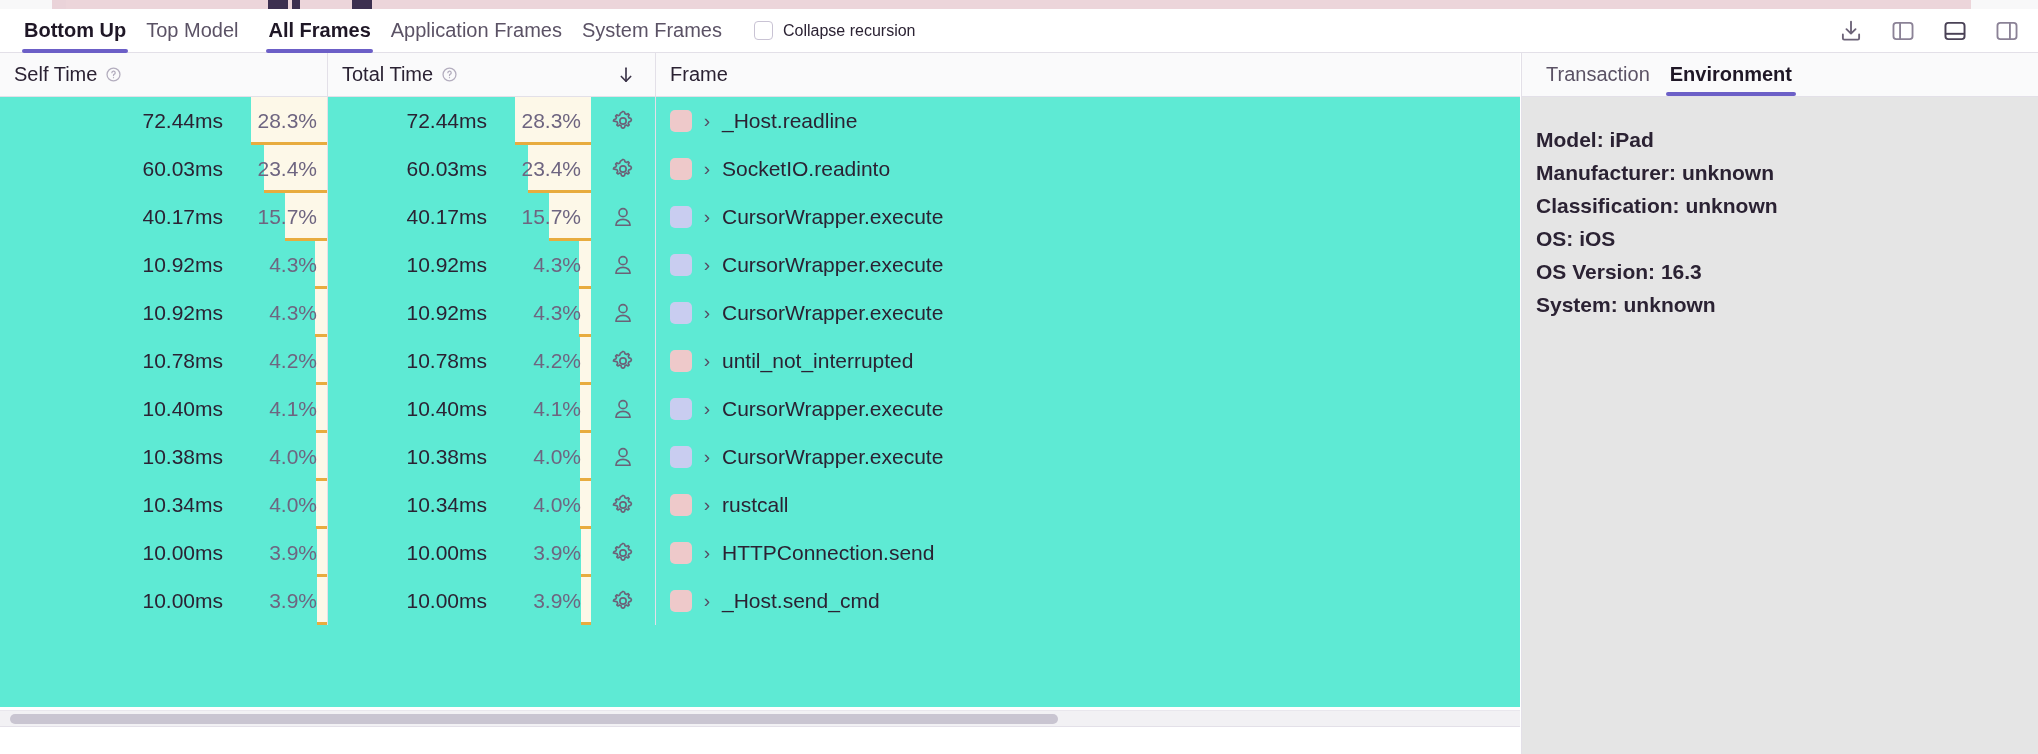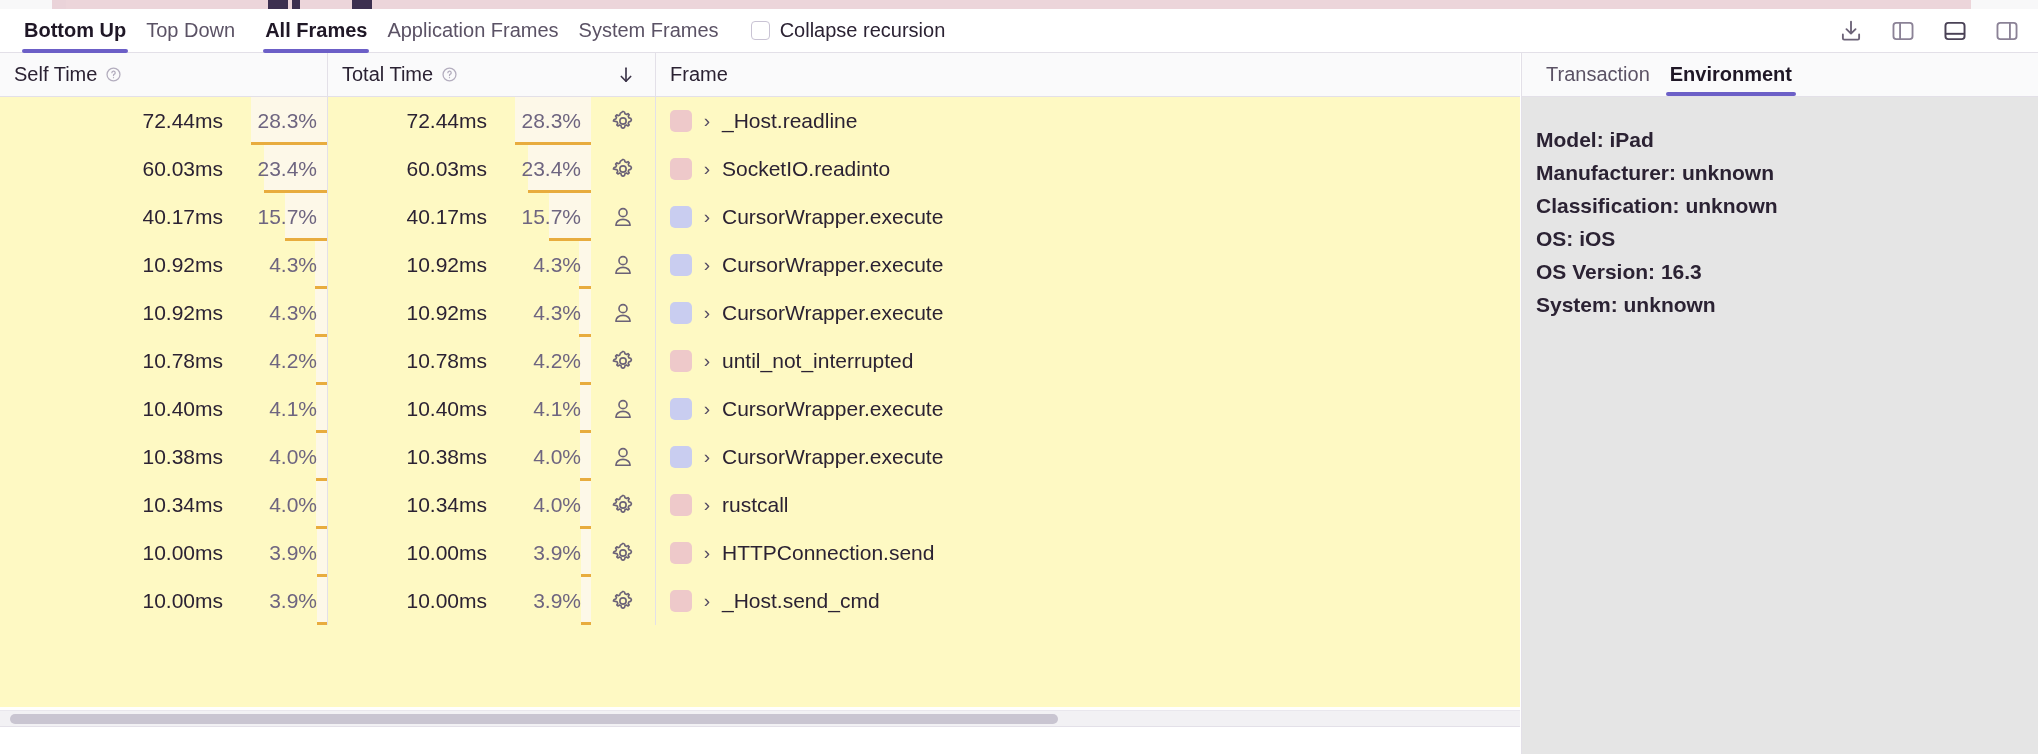--- a/index.html
+++ b/index.html
@@ -34,21 +34,21 @@
   .tab.active::after{
     content:"";position:absolute;left:8px;right:8px;bottom:0;height:4px;
     background:#6c5fc7;border-radius:2px;
   }
   .tab-gap{width:10px;height:1px;}
   .chk-wrap{display:flex;align-items:center;gap:10px;margin-left:22px;cursor:pointer;}
   .chkbox{
     width:19px;height:19px;border:1.5px solid #c9c3d4;border-radius:4px;background:#fff;
     box-sizing:border-box;flex:none;
   }
-  .chk-label{font-size:20px;color:#2b2233;white-space:nowrap;}
+  .chk-label{font-size:16px;color:#2b2233;white-space:nowrap;}
   .tb-right{margin-left:auto;display:flex;align-items:center;gap:26px;padding-right:18px;}
   .tb-icon{width:26px;height:26px;display:block;cursor:pointer;}
   .tb-icon svg{display:block;width:26px;height:26px;}
 
   
   .main{position:absolute;left:0;top:53px;width:2038px;height:701px;}
 
   .left-pane{position:absolute;left:0;top:0;width:1520px;height:701px;overflow:hidden;}
   .right-pane{
     position:absolute;left:1521px;top:0;width:517px;height:701px;
@@ -65,21 +65,21 @@
     font-size:20px;color:#2b2233;
   }
   .th.self{width:328px;border-right:1px solid #e3e0e8;padding-left:14px;}
   .th.total{width:328px;border-right:1px solid #e3e0e8;padding-left:14px;}
   .th.frame{flex:1;padding-left:14px;}
   .q-icon{margin-left:8px;display:inline-flex;}
   .q-icon svg{display:block;}
   .sort-arrow{margin-left:auto;margin-right:18px;display:flex;align-items:center;}
 
   
-  .tbody{position:relative;height:610px;overflow:hidden;background:#fef9c3;}
+  .tbody{position:relative;height:610px;overflow:hidden;background:#5eead4;}
   .row{display:flex;height:48px;align-items:stretch;}
   .cell-self,.cell-total{
     width:328px;box-sizing:border-box;border-right:1px solid #e3e0e8;
     display:flex;align-items:stretch;position:relative;
   }
   .ms{
     flex:1;display:flex;align-items:center;justify-content:flex-end;
     font-size:21px;color:#2b2233;padding-right:12px;
   }
   .pct-box{
@@ -152,21 +152,21 @@
       <div class="seg" style="left: 1771px; width: 200px; background: rgb(236, 213, 218);"></div>
       <div class="seg" style="left: 1971px; width: 67px; background: rgb(248, 248, 249);"></div>
     </div>
 
   <div class="toolbar">
     <div class="tb-left">
       <div class="tab active">
           <span>Bottom Up</span>
         </div>
       <div class="tab">
-          <span>Top Down</span>
+          <span>Top Model</span>
         </div>
       <div class="tab-gap"></div>
       <div class="tab active">
           <span>All Frames</span>
         </div>
       <div class="tab">
           <span>Application Frames</span>
         </div>
       <div class="tab">
           <span>System Frames</span>

